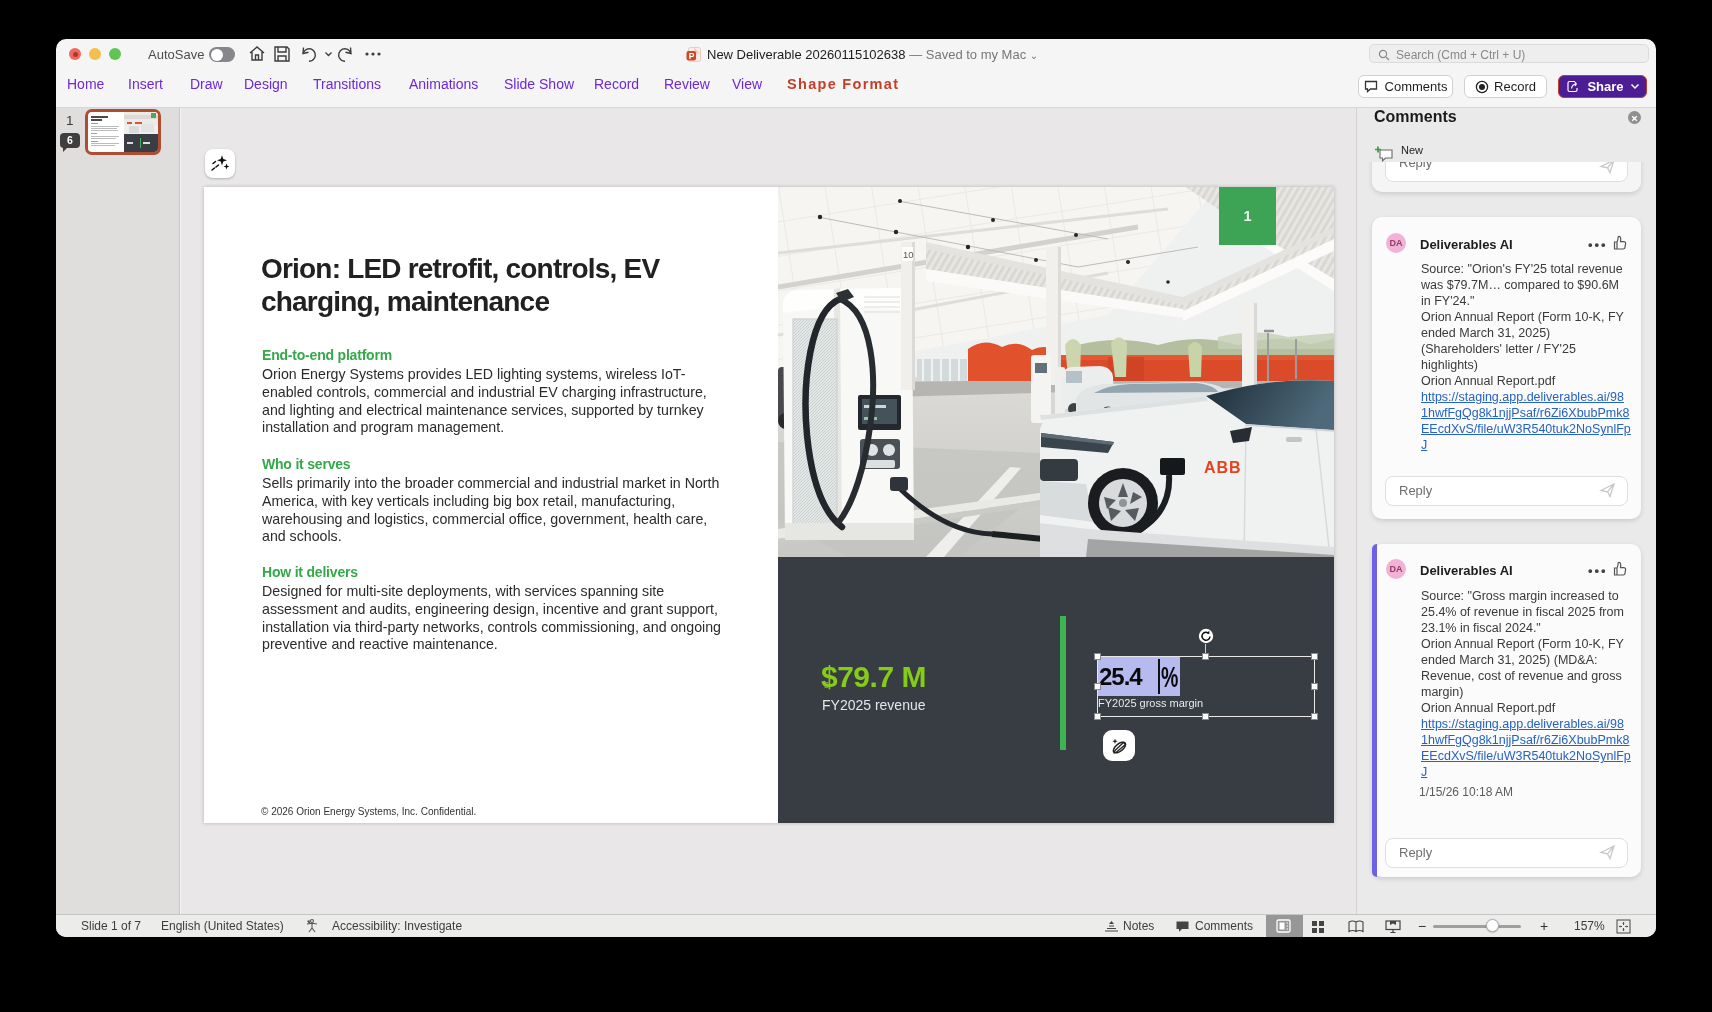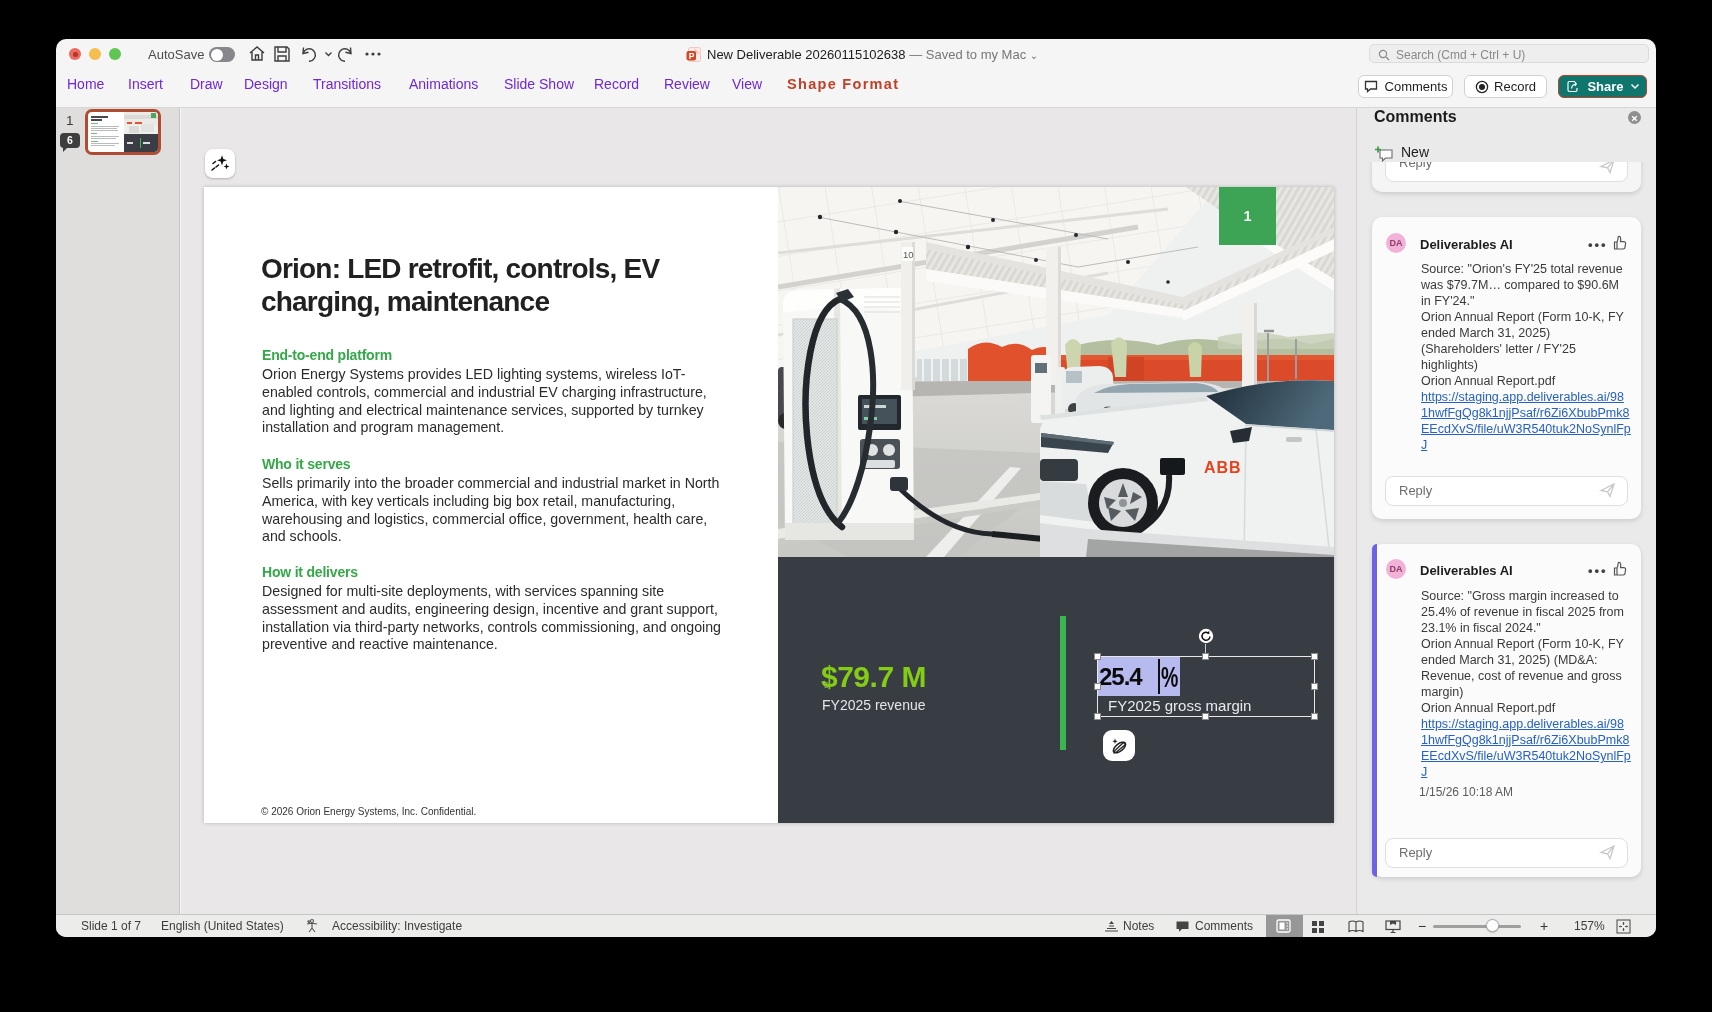--- a/index.html
+++ b/index.html
@@ -93,21 +93,21 @@
 
   <div class="tbtn" style="left:1302px; width:95px;">
     <svg width="15" height="13" viewBox="0 0 15 13" style="margin-right:6px;">
       <path d="M1.5 1.5 H12.5 V9 H6.5 L3.5 11.5 V9 H1.5 Z" fill="none" stroke="#333" stroke-width="1.3"></path>
     </svg>Comments</div>
   <div class="tbtn" style="left:1408px; width:83px;">
     <svg width="14" height="14" viewBox="0 0 14 14" style="margin-right:5px;">
       <circle cx="7" cy="7" r="5.6" fill="none" stroke="#222" stroke-width="1.3"></circle>
       <circle cx="7" cy="7" r="3" fill="#222"></circle>
     </svg>Record</div>
-  <div class="tbtn" style="left:1502px; width:89px; background:#0f766e; border-color:#c23e24; color:#fff; font-weight:bold;">
+  <div class="tbtn" style="left:1502px; width:89px; background:#4c1d95; border-color:#c23e24; color:#fff; font-weight:bold;">
     <svg width="16" height="15" viewBox="0 0 16 15" style="margin-right:6px;">
       <path d="M10 2.5 H4.5 Q3 2.5 3 4 V11 Q3 12.5 4.5 12.5 H10.5 Q12 12.5 12 11 V9" fill="none" stroke="#fff" stroke-width="1.2"></path>
       <path d="M6.5 9.5 C7 6.5 9 5 11.5 5 M11.5 5 L9.8 3.2 M11.5 5 L9.8 6.8" fill="none" stroke="#fff" stroke-width="1.2"></path>
       <path d="M11.5 5 L14.2 5" fill="none" stroke="#fff" stroke-width="0"></path>
     </svg>Share
     <svg width="10" height="7" viewBox="0 0 10 7" style="margin-left:6px;">
         <path d="M1.5 1.5 L5 5 L8.5 1.5" fill="none" stroke="#fff" stroke-width="1.5"></path>
       </svg></div>
 
   <div class="abs" id="ribbonline" style="left:0; top:68px; width:1600px; height:1px; background:#d8d6d6;"></div>
@@ -351,21 +351,21 @@
         <div class="abs" style="left:46px; top:122px; font-size:10px; color:#9a9da1;">s</div>
         <div class="abs" style="left:43px; top:101px; line-height:37px; font-size:30px; font-weight:bold; letter-spacing:-0.5px; color:#84cc16;">$79.7 M</div>
         <div class="abs" style="left:44px; top:140px; font-size:14px; color:#e4e6e8;">FY2025 revenue</div>
         <div class="abs" style="left:282px; top:59px; width:5.5px; height:134px; background:#3cb450;"></div>
 
         <div class="abs" style="left:319px; top:99px; width:218px; height:61px; border:1px solid #e8e8e8;"></div>
         <div class="abs" style="left:320px; top:100px; width:82px; height:39px; background:#b7baef;"></div>
         <div class="abs" style="left:321px; top:101px; font-size:24px; font-weight:bold; letter-spacing:-1px; color:#0a0a0a; line-height:37px;">25.4</div>
         <div class="abs" style="left:380px; top:102px; width:1.8px; height:35px; background:#111;"></div>
         <div class="abs" style="left:383px; top:101px; font-size:30px; font-weight:bold; color:#0a0a0a; line-height:37px; transform:scaleX(0.65); transform-origin:left;">%</div>
-        <div class="abs" style="left:330px; top:140px; font-size:15px; color:#e8ebec;">FY2025 gross margin</div>
+        <div class="abs" style="left:320px; top:140px; font-size:11px; color:#e8ebec;">FY2025 gross margin</div>
 
         <div class="abs" style="left:427px; top:87px; width:1px; height:12px; background:#ccc;"></div>
         <svg class="abs" style="left:420px; top:71px;" width="16" height="16" viewBox="0 0 16 16">
           <circle cx="8" cy="8" r="7.2" fill="#fff"></circle>
           <path d="M11 5.5 A4 4 0 1 0 12 8.5" fill="none" stroke="#111" stroke-width="1.5"></path>
           <path d="M11.4 2.8 L11.2 6 L8.4 5.2 Z" fill="#111"></path>
         </svg>
 
         <div class="abs" style="left:315.6px; top:96px; width:7px; height:7px; background:#fff; border:1px solid #8a8a8a;"></div>
         <div class="abs" style="left:424px; top:96px; width:7px; height:7px; background:#fff; border:1px solid #8a8a8a;"></div>
@@ -391,21 +391,21 @@
     <div class="abs" style="left:17px; top:0px; font-size:16px; font-weight:bold; color:#1b1b1b;">Comments</div>
     <div class="abs" style="left:271px; top:3px; width:13px; height:13px; border-radius:50%; background:#908e8e;">
       <svg width="13" height="13" viewBox="0 0 13 13">
           <path d="M4.2 4.2 L8.8 8.8 M8.8 4.2 L4.2 8.8" stroke="#fff" stroke-width="1.4"></path>
         </svg>
     </div>
     <svg class="abs" style="left:18px; top:38px;" width="20" height="17" viewBox="0 0 20 17">
       <path d="M5 4 H17 V12 H10.5 L7.5 15 V12 H5 Z" fill="#fdfdfd" stroke="#6b6b6b" stroke-width="1.1"></path>
       <path d="M3 0.5 V6.5 M0 3.5 H6" stroke="#3d9b43" stroke-width="1.7"></path>
     </svg>
-    <div class="abs" style="left:44px; top:36px; font-size:14px; color:#1d1d1d;">New</div>
+    <div class="abs" style="left:44px; top:36px; font-size:11px; color:#1d1d1d;">New</div>
 
     <div class="abs" style="left:0; top:54px; width:300px; height:753px; overflow:hidden;">
 
       <div class="card" style="top:-45px; height:75px; background:#f6f5f5;">
         <div class="reply" style="left:13px; top:35px; background:#fff;">
             <span style="top:2px;">Reply</span>
           <svg class="abs" style="right:10px; top:5px;" width="18" height="17" viewBox="0 0 18 17">
               <path d="M2 8.5 L15 2 L11 14.5 L8.5 9.8 Z M8.5 9.8 L15 2" fill="none" stroke="#c9c7c7" stroke-width="1.3"></path>
             </svg>
         </div>

